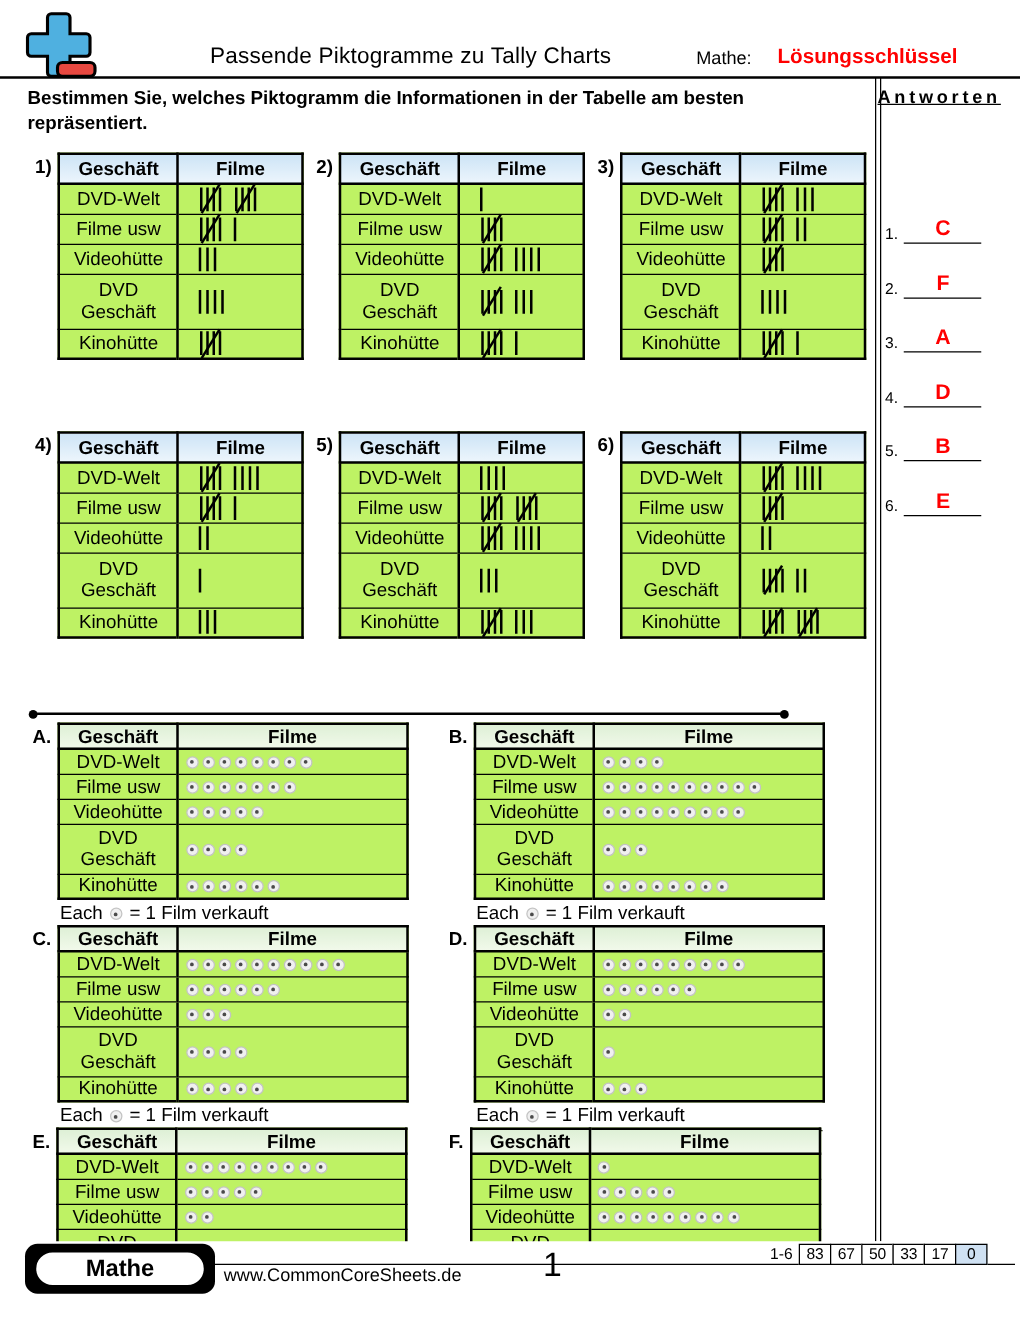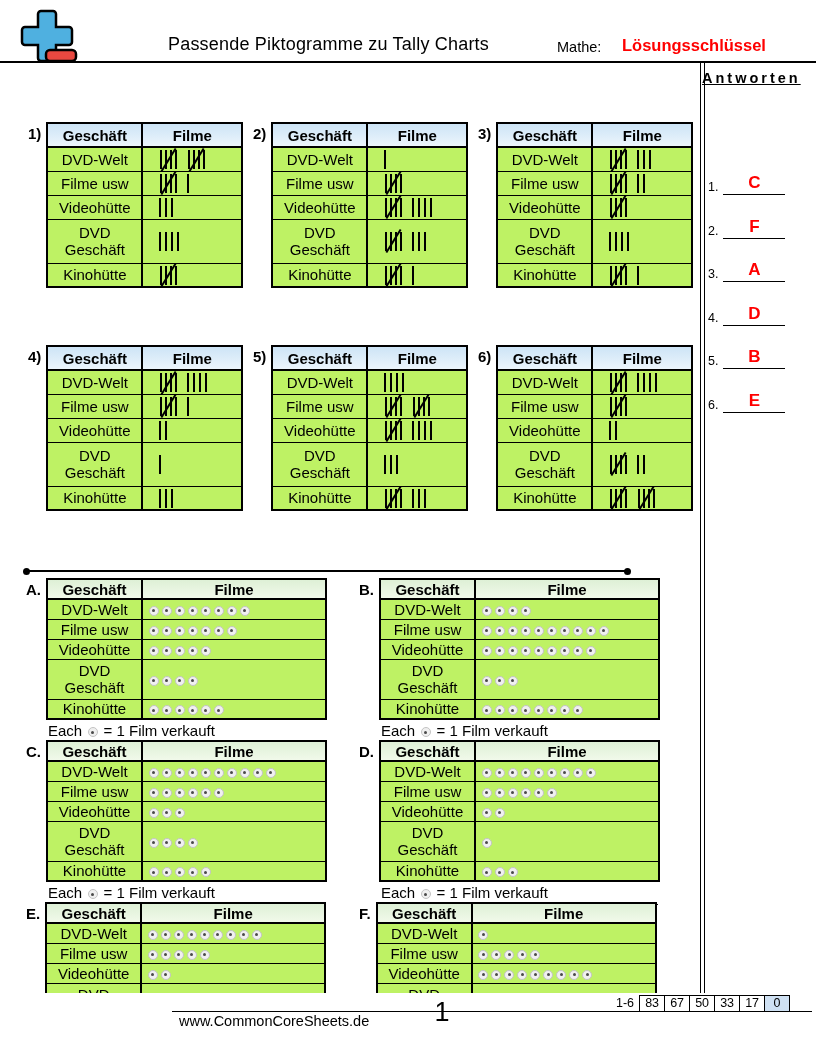--- a/index.html
+++ b/index.html
@@ -83,20 +83,21 @@
     <svg width="64" height="56" viewBox="0 0 64 56">
       <path d="M25 3 h12 a3 3 0 0 1 3 3 v13 h13 a3 3 0 0 1 3 3 v12 a3 3 0 0 1 -3 3 h-13 v13 a3 3 0 0 1 -3 3 h-12 a3 3 0 0 1 -3 -3 V37 H9 a3 3 0 0 1 -3 -3 V22 a3 3 0 0 1 3 -3 h13 V6 a3 3 0 0 1 3 -3 z" fill="#4fb0e0" stroke="#000" stroke-width="2.5"></path>
       <rect x="30" y="42" width="30" height="11" rx="4" fill="#e84840" stroke="#000" stroke-width="2.5"></rect>
     </svg>
   </div>
   <div class="page-title">Passende Piktogramme zu Tally Charts</div>
   <div class="name-label">Mathe:</div>
   <div class="answer-key">Lösungsschlüssel</div>
   <div class="header-rule"></div>
 
+  <div class="instruction">Bestimmen Sie, welches Piktogramm die Informationen in der Tabelle am besten repräsentiert.</div>
 
   <div class="vline" style="left:700px;"></div>
   <div class="vline" style="left:704px;"></div>
   <div class="sidebar">
     <div class="answers-title">Antworten</div>
     <div id="answers-list">
         <div class="ans" style="top: 106px;">
           <span class="ans-num">1.</span>
           <span class="ans-blank">C</span>
         </div>
@@ -536,20 +537,23 @@
               <td class="val"></td>
             </tr>
           </tbody>
         </table>
         <div class="caption">Each <span class="reel"></span> = 1 Film verkauft</div>
       </div>
     </div>
 
   <div class="footer">
     <div class="footer-rule"></div>
+    <div class="brand-box">
+      <div class="brand-pill">Mathe</div>
+    </div>
     <div class="website">www.CommonCoreSheets.de</div>
     <div class="page-num">1</div>
     <div class="score-row">
       <span class="score-range">1-6</span>
       <span id="score-cells" style="display:flex">
           <span class="scell">83</span>
           <span class="scell">67</span>
           <span class="scell">50</span>
           <span class="scell">33</span>
           <span class="scell">17</span>

